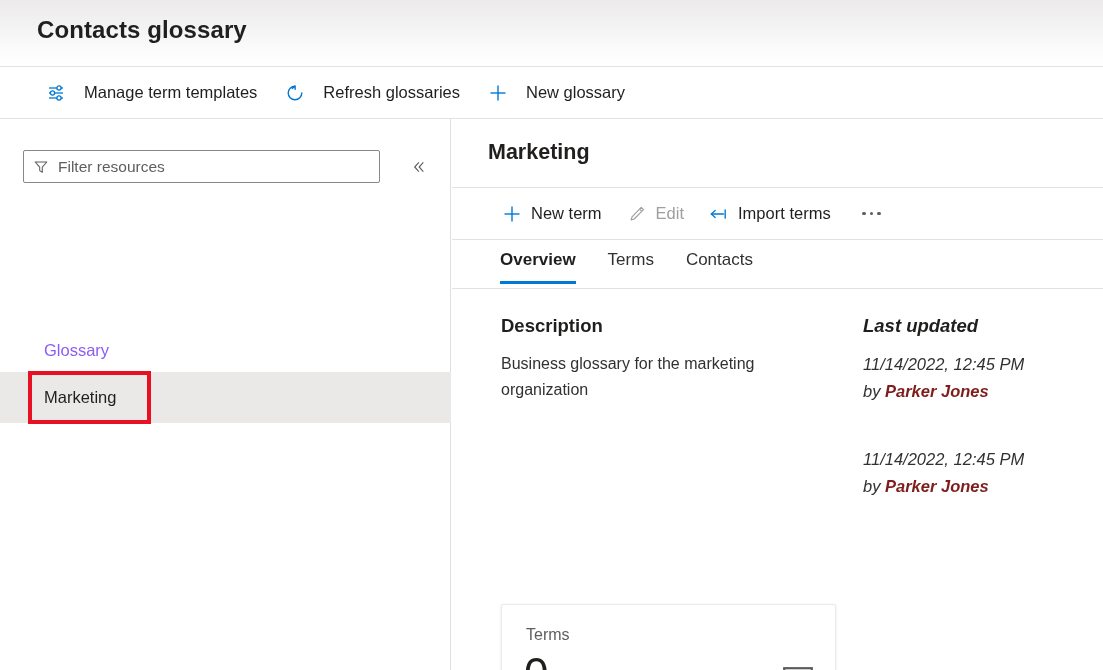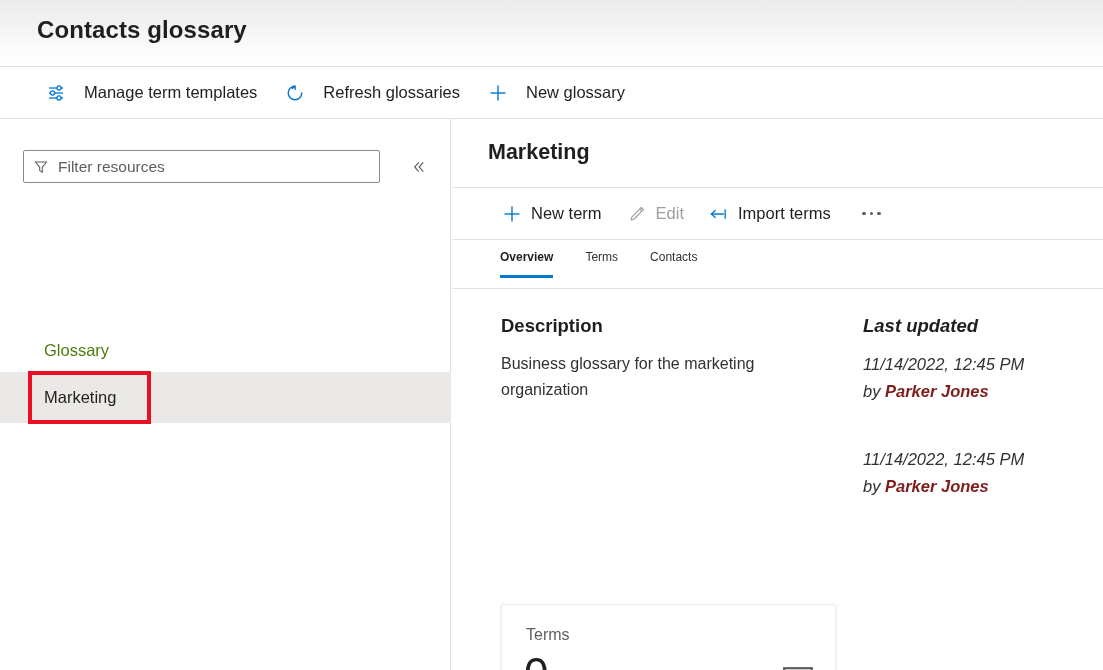--- a/index.html
+++ b/index.html
@@ -134,21 +134,21 @@
     cursor: pointer;
     color: #605e5c;
     font-size: 17px;
     line-height: 1;
   }
   .tree-group-label {
     position: absolute;
     left: 44px;
     top: 222px;
     font-size: 16.5px;
-    color: #4d7c0f;
+    color: #8b5cf6;
     white-space: nowrap;
   }
   .tree-item {
     position: absolute;
     left: 0;
     top: 253px;
     width: 451px;
     height: 51px;
     background: #ebe9e7;
     display: flex;
@@ -253,21 +253,21 @@
     display: flex;
     align-items: flex-start;
     padding-left: 36px;
     box-sizing: border-box;
     border-bottom: 1px solid #e4e2e0;
   }
   .tab {
     position: relative;
     padding: 10px 12px 14px 12px;
     margin-right: 8px;
-    font-size: 12px;
+    font-size: 17px;
     color: #323130;
     background: transparent;
     border: none;
     cursor: pointer;
     font-family: "Liberation Sans", sans-serif;
     white-space: nowrap;
   }
   .tab.active {
     font-weight: 700;
     color: #201f1e;

